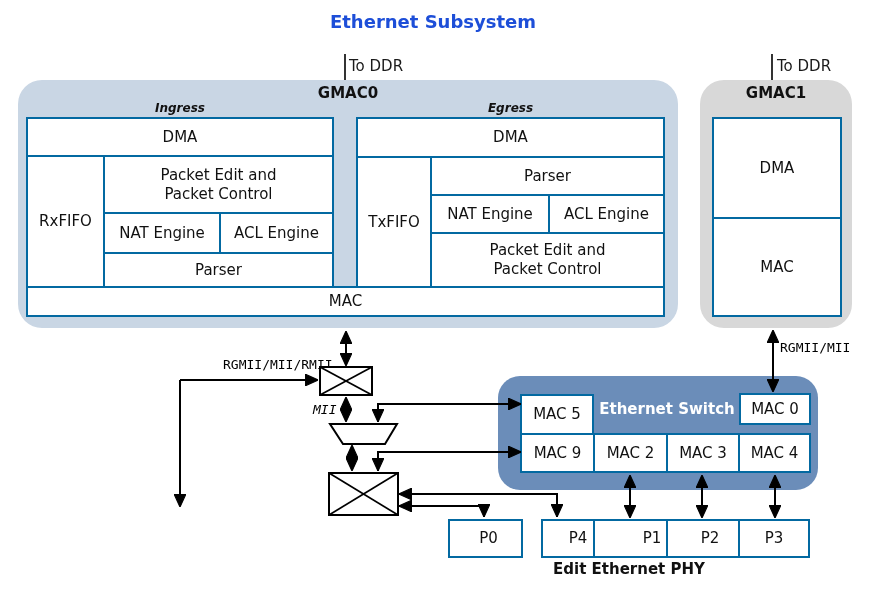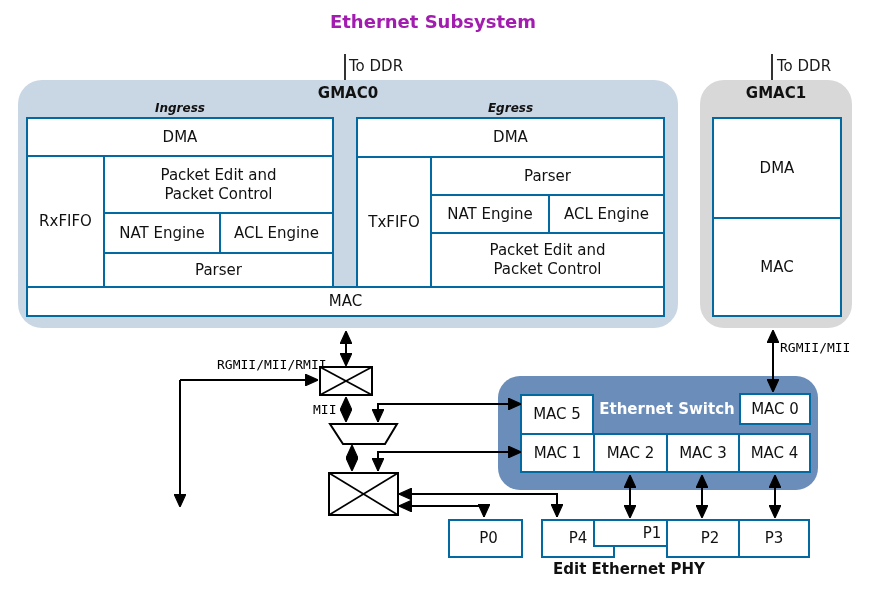--- a/index.html
+++ b/index.html
@@ -4,21 +4,21 @@
 <style>
   html,body{margin:0;padding:0;background:#fff;}
   #stage{
     position:relative; width:883px; height:593px; overflow:hidden;
     font-family:"DejaVu Sans","Liberation Sans",sans-serif; color:#1a1a1a;
     background:#fff;
   }
   .abs{position:absolute;}
   .title{
     left:0; top:11px; width:866px; text-align:center;
-    font-size:18px; font-weight:bold; color:#a21caf;
+    font-size:18px; font-weight:bold; color:#1d4ed8;
   }
   .ddr{ font-size:15px; color:#1a1a1a; }
   .ifc{ font-family:"DejaVu Sans Mono","Liberation Mono",monospace; font-size:13px; color:#000; }
   .round{ border-radius:24px; }
   .gmac0{ left:18px; top:80px; width:660px; height:248px; background:#c9d6e4; }
   .gmac1{ left:700px; top:80px; width:152px; height:248px; background:#d8d8d8; }
   .eswitch{ left:498px; top:376px; width:320px; height:114px; background:#6b8db9; border-radius:22px; }
   .blk-label{ font-size:15px; font-weight:bold; text-align:center; color:#111; }
   .dir-label{ font-size:12px; font-weight:bold; font-style:italic; text-align:center; color:#111; }
   .cell{
@@ -65,37 +65,37 @@
 
     <div class="cell" style="left:8px;top:206px;width:639px;height:31px;">MAC</div>
   </div>
 
   <div class="abs gmac1 round">
     <div class="abs blk-label" style="left:0;top:4px;width:152px;">GMAC1</div>
     <div class="cell" style="left:12px;top:37px;width:130px;height:102px;">DMA</div>
     <div class="cell" style="left:12px;top:137px;width:130px;height:100px;">MAC</div>
   </div>
 
-  <div class="abs ifc" style="left:173px;top:357px;padding-left:44px;">RGMII/MII/RMII</div>
-  <div class="abs ifc" style="left:313px;top:402px;">MII</div>
+  <div class="abs ifc" style="left:179px;top:357px;padding-left:44px;">RGMII/MII/RMII</div>
+  <div class="abs ifc" style="left:313px;top:402px;font-style:italic;">MII</div>
   <div class="abs ifc" style="left:780px;top:340px;">RGMII/MII</div>
 
   <div class="abs eswitch">
     <div class="cell" style="left:22px;top:18px;width:74px;height:41px;">MAC 5</div>
     <div class="abs sw-title" style="left:97px;top:24px;width:144px;">Ethernet Switch</div>
     <div class="cell" style="left:241px;top:17px;width:72px;height:32px;">MAC 0</div>
-    <div class="cell" style="left:22px;top:57px;width:75px;height:40px;">MAC 1</div>
+    <div class="cell" style="left:22px;top:57px;width:75px;height:40px;">MAC 9</div>
     <div class="cell" style="left:95px;top:57px;width:75px;height:40px;">MAC 2</div>
     <div class="cell" style="left:168px;top:57px;width:74px;height:40px;">MAC 3</div>
     <div class="cell" style="left:240px;top:57px;width:73px;height:40px;">MAC 4</div>
   </div>
 
   <div class="cell" style="left:448px;top:519px;width:75px;height:39px;padding-left:6px;">P0</div>
   <div class="cell" style="left:541px;top:519px;width:74px;height:39px;">P4</div>
-  <div class="cell" style="left:593px;top:519px;width:75px;height:28px;padding-left:43px;">P1</div>
+  <div class="cell" style="left:593px;top:519px;width:75px;height:39px;padding-left:43px;">P1</div>
   <div class="cell" style="left:666px;top:519px;width:88px;height:39px;">P2</div>
   <div class="cell" style="left:738px;top:519px;width:72px;height:39px;">P3</div>
   <div class="abs phy-label" style="left:448px;top:560px;width:362px;">Edit Ethernet PHY</div>
 
   <svg class="overlay" width="883" height="593" viewBox="0 0 883 593">
     <defs>
       <marker id="ah" orient="auto-start-reverse" markerUnits="userSpaceOnUse" markerWidth="13" markerHeight="12" refX="11" refY="5.5" viewBox="0 0 12 11">
         <path d="M0,0 L12,5.5 L0,11 Z" fill="#000" stroke="none"></path>
       </marker>
     </defs>

